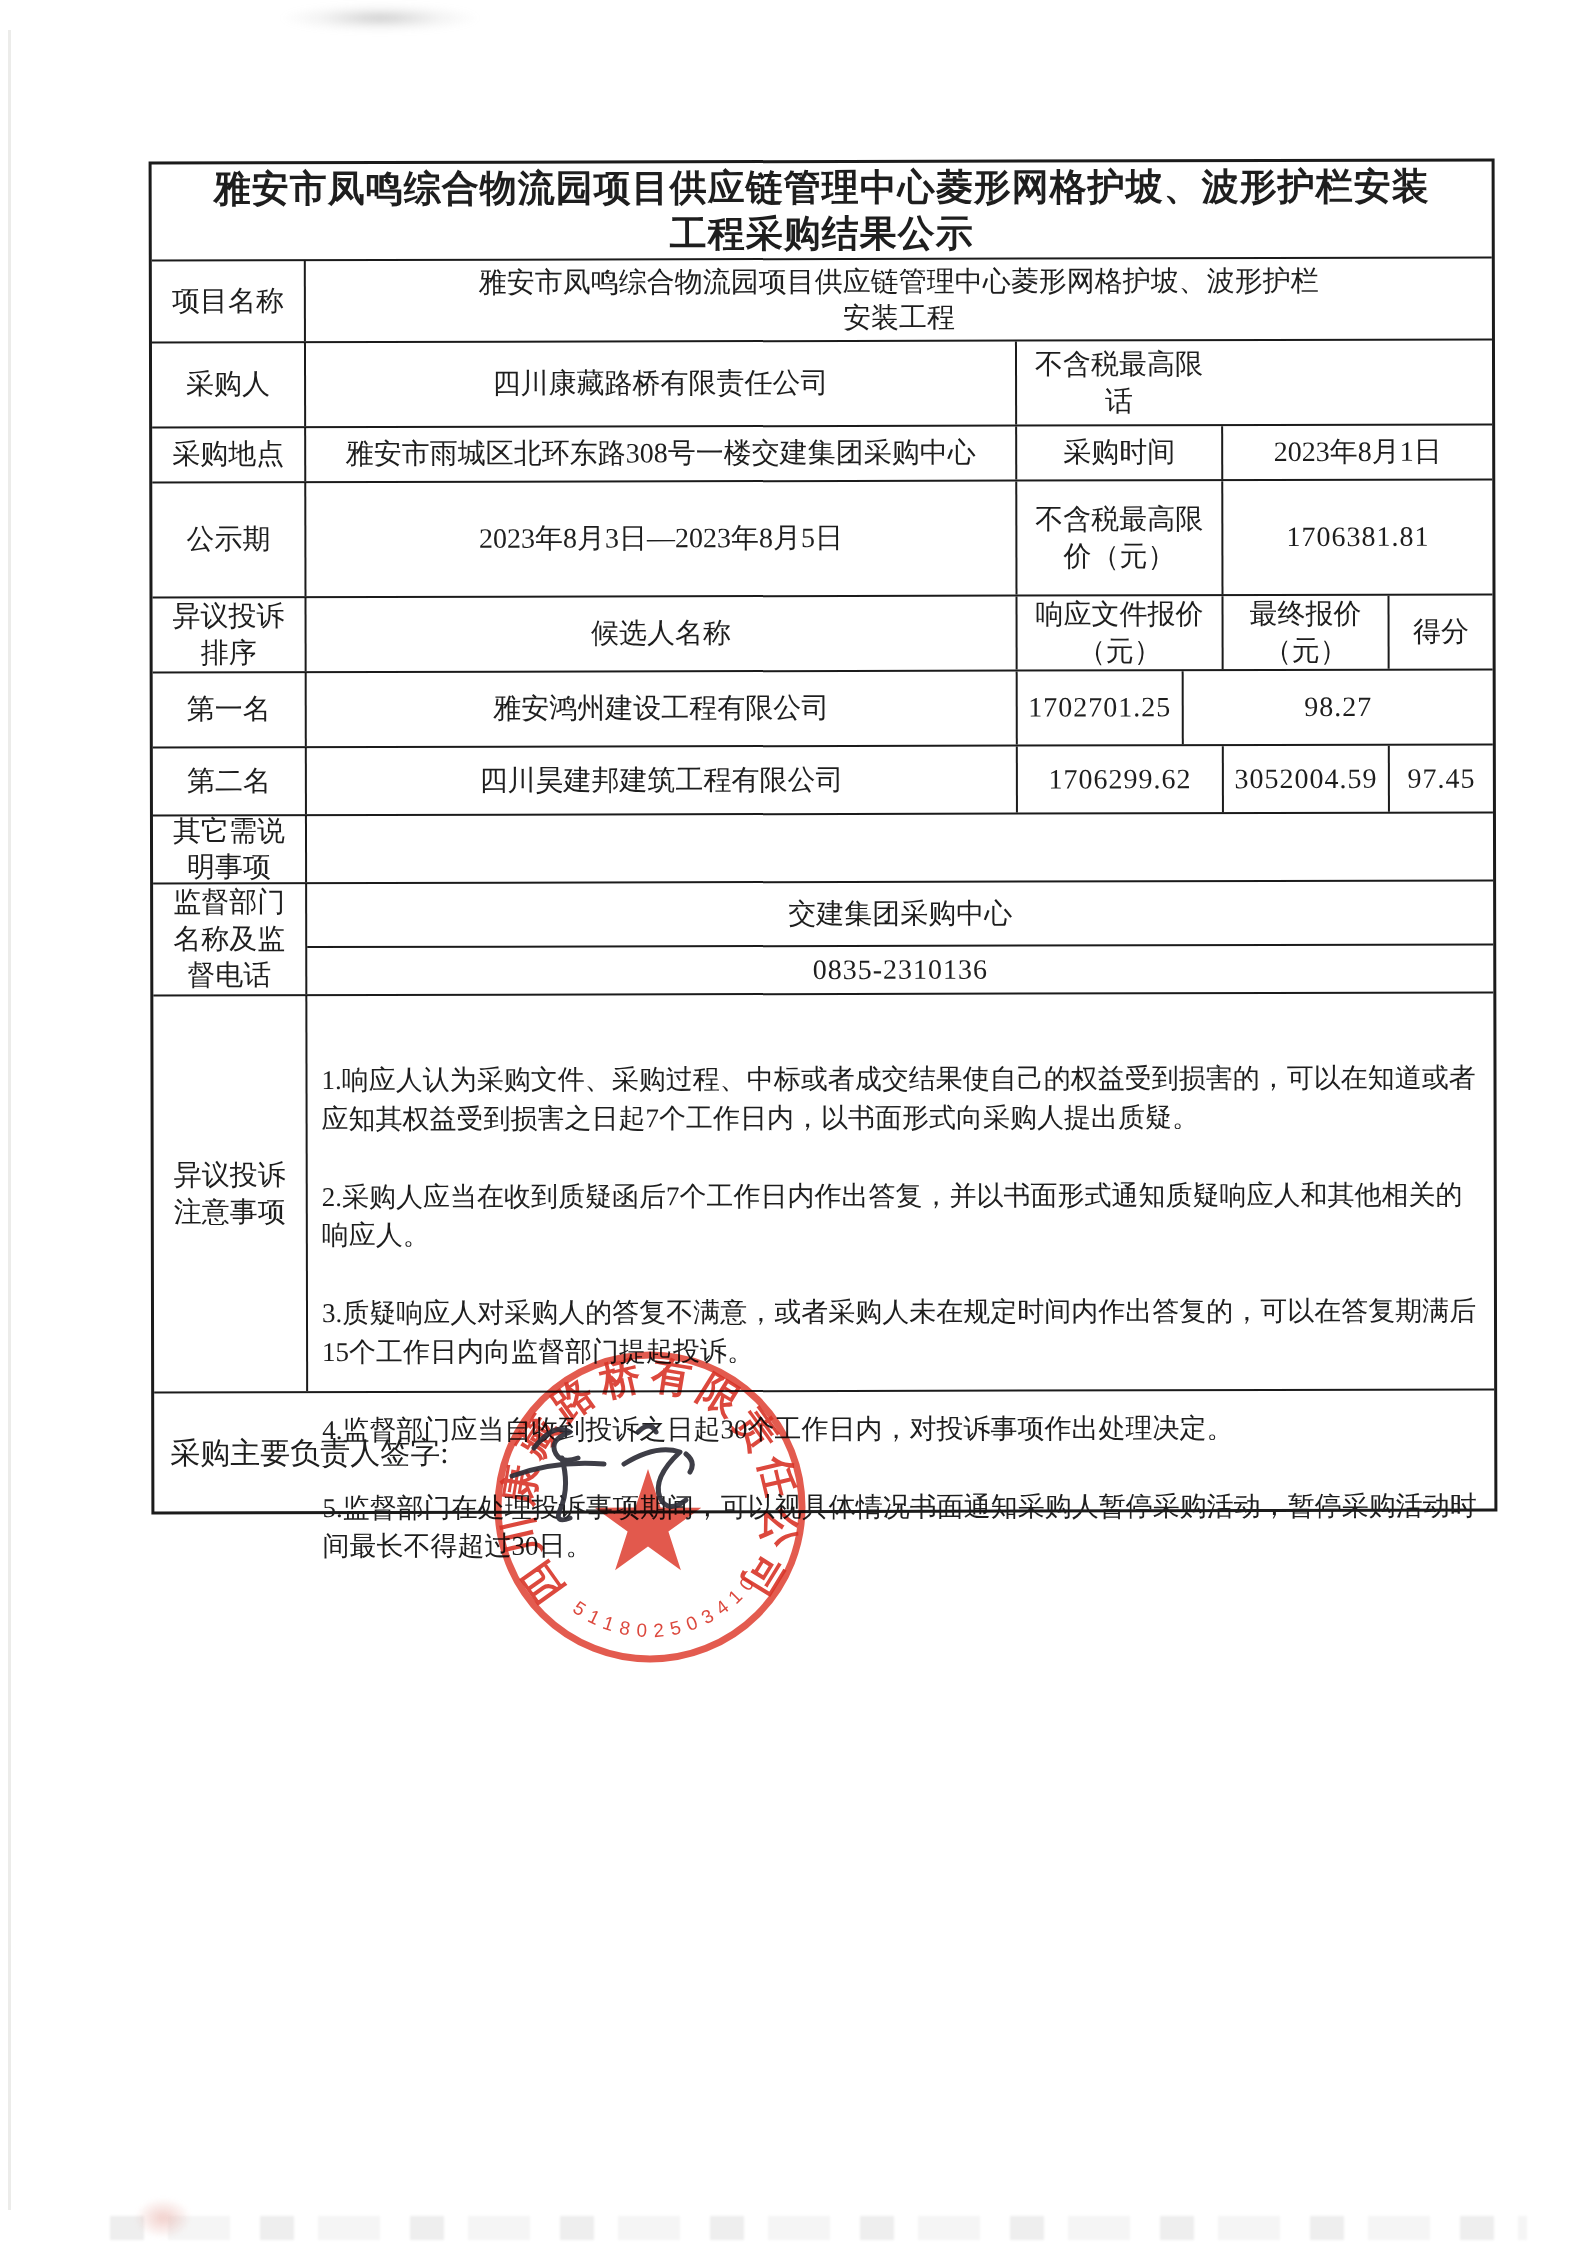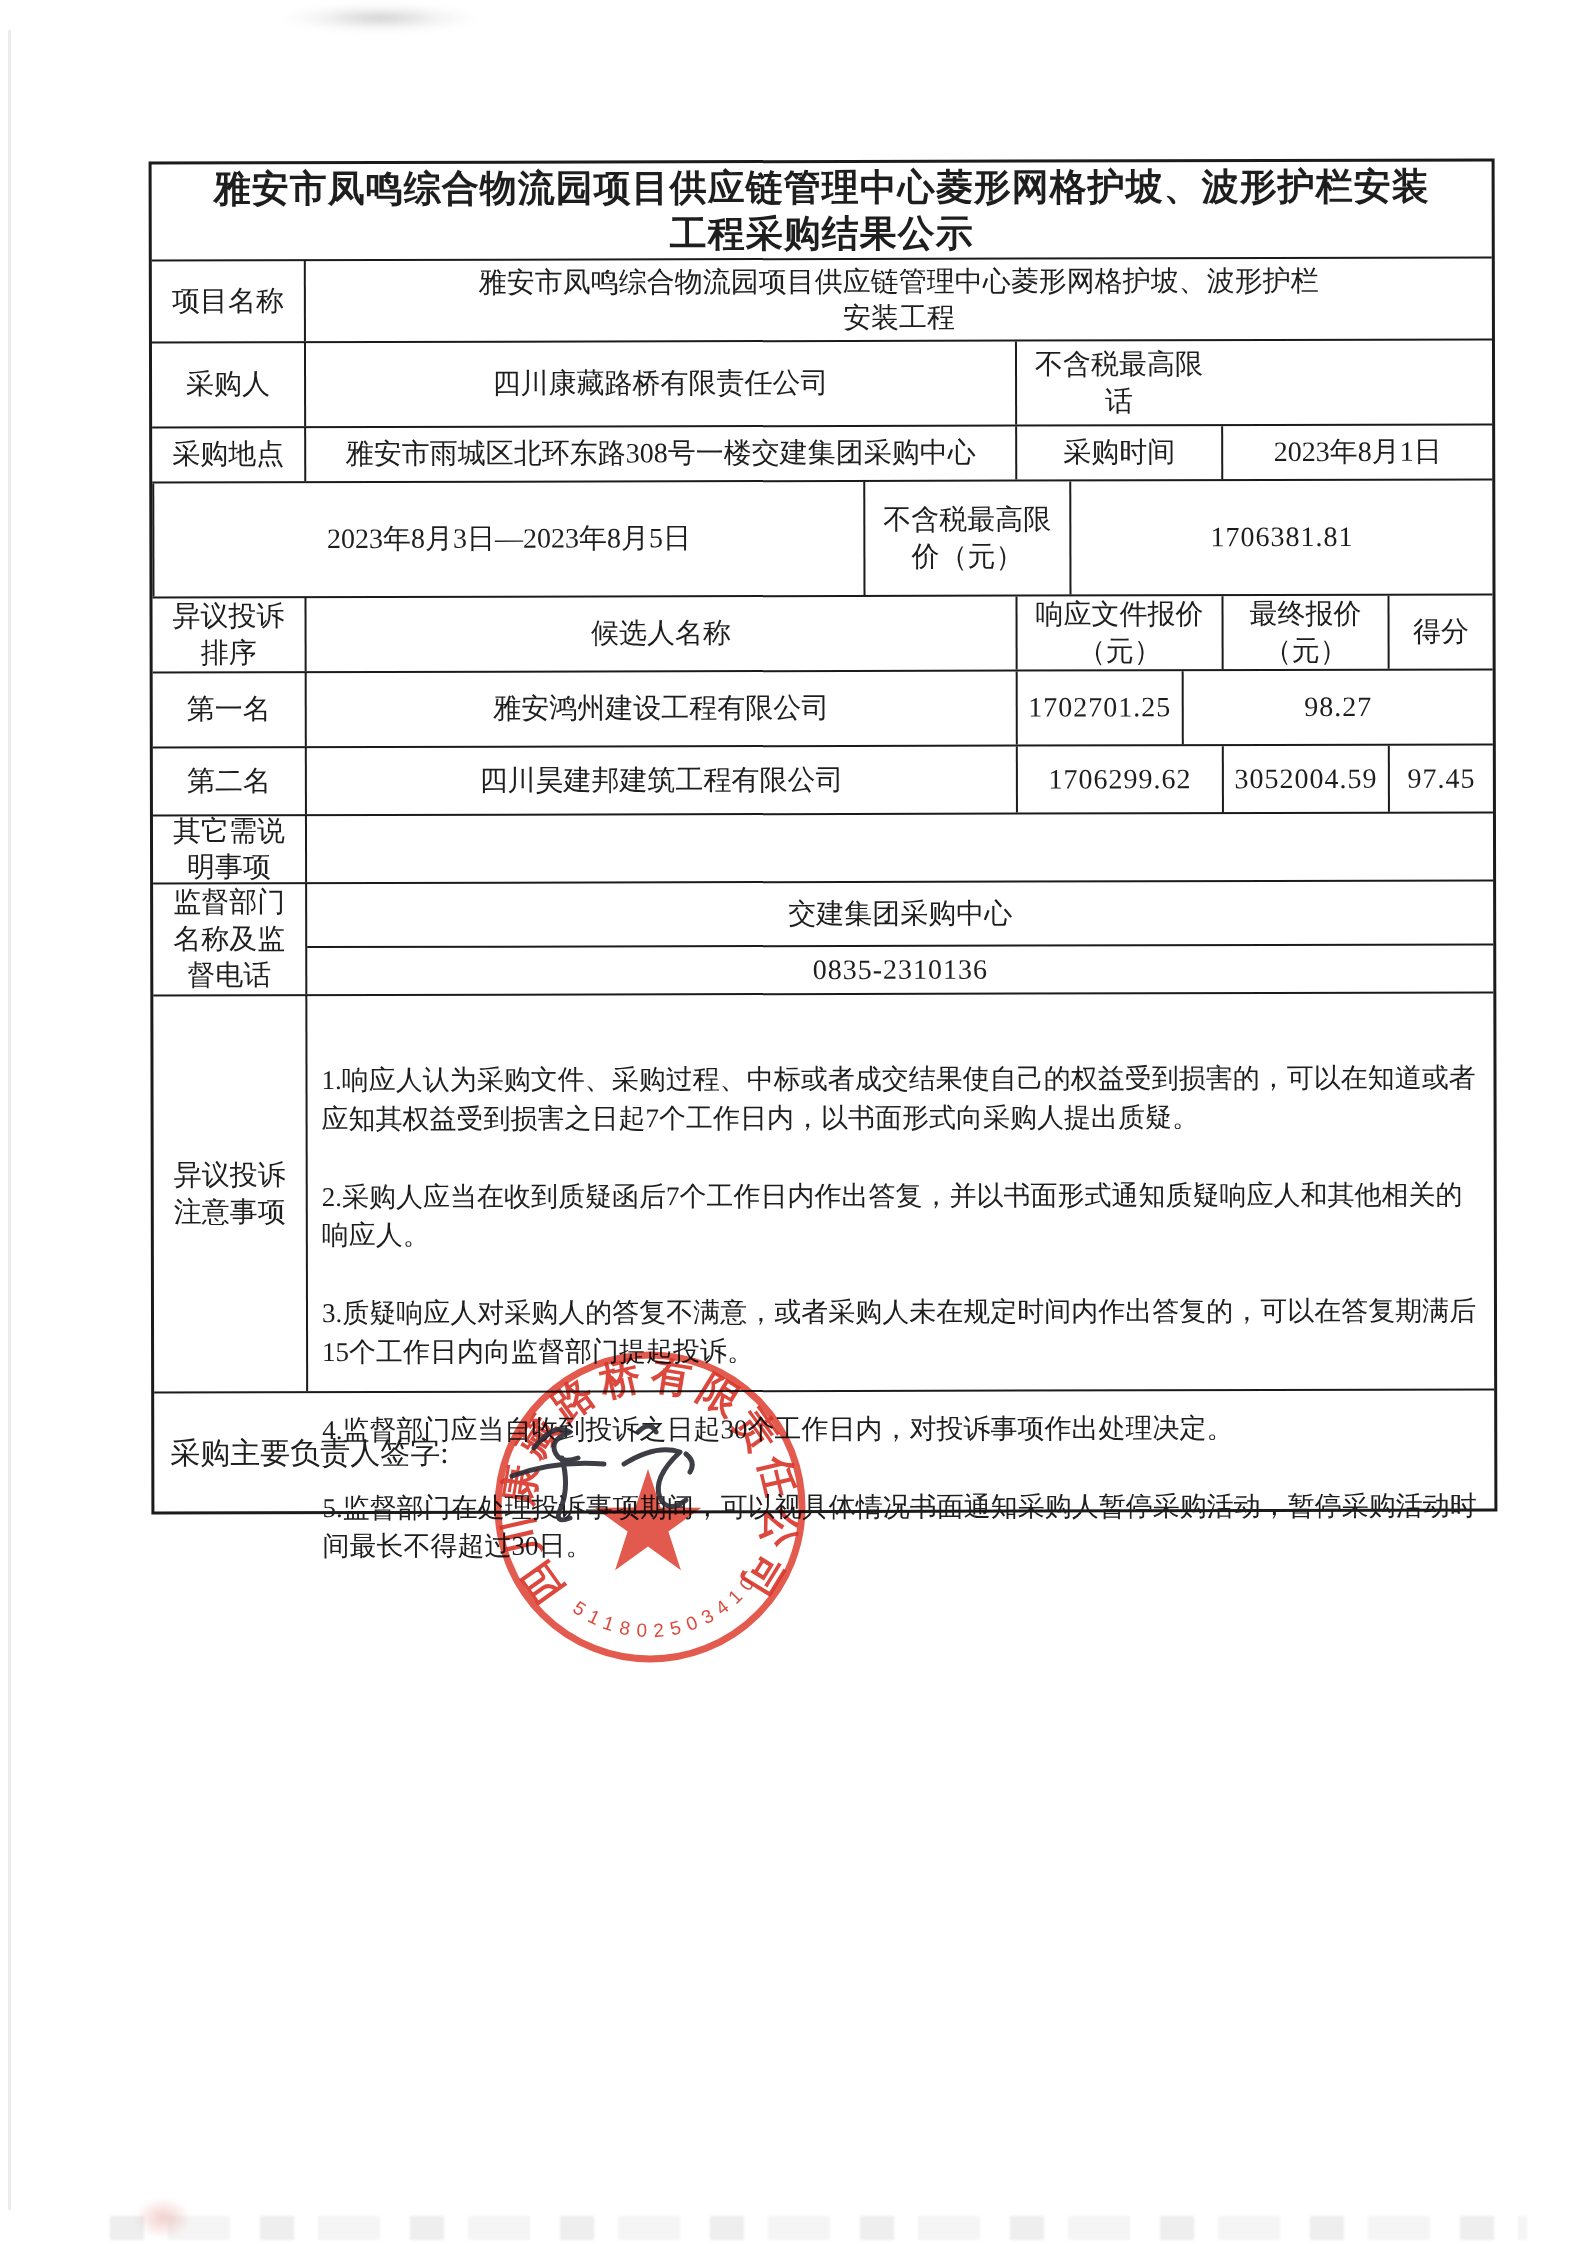--- a/index.html
+++ b/index.html
@@ -74,20 +74,21 @@
     </div>
 
     <div class="row" style="height:55px;">
       <div class="cell nb w-label">采购地点</div>
       <div class="cell w-main">雅安市雨城区北环东路308号一楼交建集团采购中心</div>
       <div class="cell w-c3">采购时间</div>
       <div class="cell w-rest">2023年8月1日</div>
     </div>
 
     <div class="row" style="height:115px;">
+      <div class="cell nb w-label">公示期</div>
       <div class="cell w-main">2023年8月3日—2023年8月5日</div>
       <div class="cell w-c3">不含税最高限
 价（元）</div>
       <div class="cell w-rest num">1706381.81</div>
     </div>
 
     <div class="row" style="height:75px;">
       <div class="cell nb w-label">异议投诉
 排序</div>
       <div class="cell w-main">候选人名称</div>

